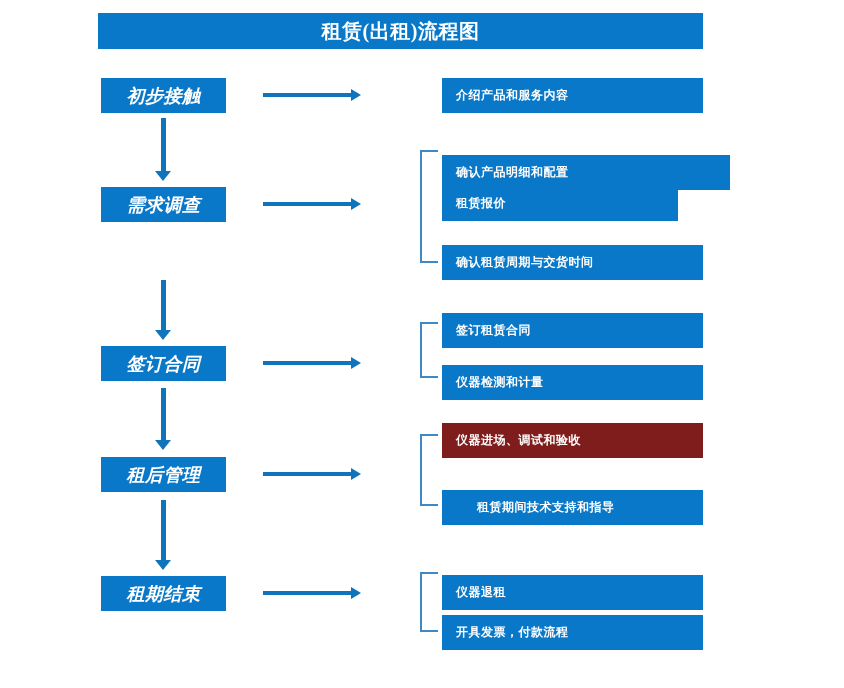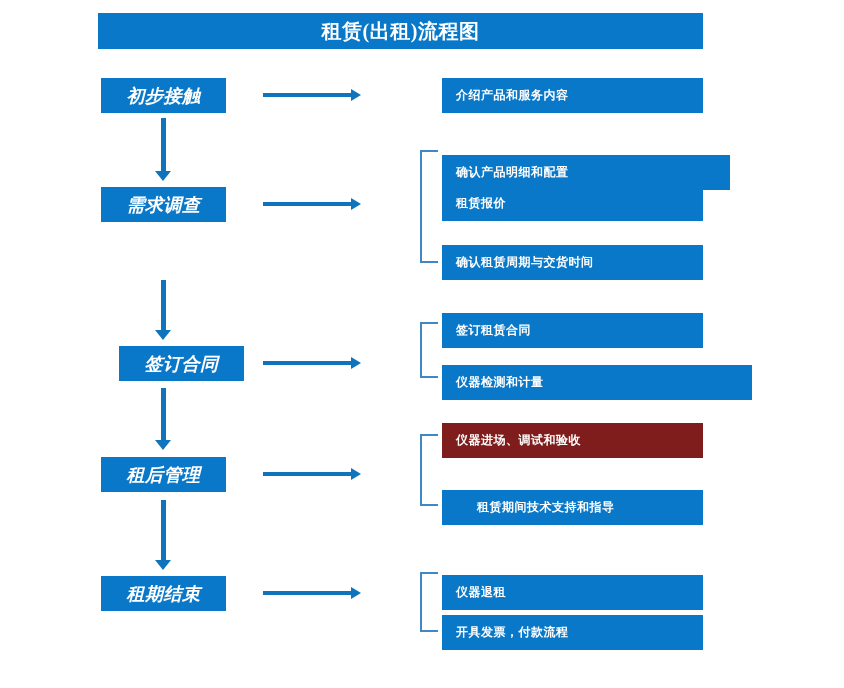--- a/index.html
+++ b/index.html
@@ -81,21 +81,21 @@
 <body style="background: rgb(255, 255, 255);">
 
 <div id="canvas">
 
   <div class="box title-box" style="left: 98px; top: 13px; width: 605px; height: 36px; background: rgb(10, 120, 200);">租赁(出租)流程图</div>
 
   <div class="box stage-box" style="left: 101px; top: 78px; width: 125px; height: 35px; background: rgb(10, 120, 200);">初步接触</div>
 
   <div class="box stage-box" style="left: 101px; top: 187px; width: 125px; height: 35px; background: rgb(10, 120, 200);">需求调查</div>
 
-  <div class="box stage-box" style="left: 119px; top: 346px; width: 125px; height: 35px; background: rgb(10, 120, 200);">签订合同</div>
+  <div class="box stage-box" style="left: 101px; top: 346px; width: 125px; height: 35px; background: rgb(10, 120, 200);">签订合同</div>
 
   <div class="box stage-box" style="left: 101px; top: 457px; width: 125px; height: 35px; background: rgb(10, 120, 200);">租后管理</div>
 
   <div class="box stage-box" style="left: 101px; top: 576px; width: 125px; height: 35px; background: rgb(10, 120, 200);">租期结束</div>
 
   <div class="v-arrow" style="left:155px;top:118px;height:63px;">
     <div class="shaft" style="background: rgb(16, 116, 188);"></div>
     <div class="head" style="border-top-color: rgb(16, 116, 188);"></div>
   </div>
 
@@ -144,27 +144,27 @@
   <div class="bracket" style="left: 420px; top: 322px; width: 18px; height: 56px; border-left-color: rgb(63, 135, 197); border-top-color: rgb(63, 135, 197); border-bottom-color: rgb(63, 135, 197);"></div>
 
   <div class="bracket" style="left: 420px; top: 434px; width: 18px; height: 72px; border-left-color: rgb(63, 135, 197); border-top-color: rgb(63, 135, 197); border-bottom-color: rgb(63, 135, 197);"></div>
 
   <div class="bracket" style="left: 420px; top: 572px; width: 18px; height: 60px; border-left-color: rgb(63, 135, 197); border-top-color: rgb(63, 135, 197); border-bottom-color: rgb(63, 135, 197);"></div>
 
   <div class="box detail-box" style="left: 442px; top: 78px; width: 261px; height: 35px; background: rgb(10, 120, 200);">介绍产品和服务内容</div>
 
   <div class="box detail-box" style="left: 442px; top: 135px; width: 288px; height: 35px; background: rgb(10, 120, 200); margin-top: 20px;">确认产品明细和配置</div>
 
-  <div class="box detail-box" style="left: 442px; top: 186px; width: 261px; height: 35px; background: rgb(10, 120, 200);">租赁报价</div>
+  <div class="box detail-box" style="left: 442px; top: 186px; width: 236px; height: 35px; background: rgb(10, 120, 200);">租赁报价</div>
 
   <div class="box detail-box" style="left: 442px; top: 245px; width: 261px; height: 35px; background: rgb(10, 120, 200);">确认租赁周期与交货时间</div>
 
   <div class="box detail-box" style="left: 442px; top: 313px; width: 261px; height: 35px; background: rgb(10, 120, 200);">签订租赁合同</div>
 
-  <div class="box detail-box" style="left: 442px; top: 365px; width: 310px; height: 35px; background: rgb(10, 120, 200);">仪器检测和计量</div>
+  <div class="box detail-box" style="left: 442px; top: 365px; width: 261px; height: 35px; background: rgb(10, 120, 200);">仪器检测和计量</div>
 
   <div class="box detail-box" style="left: 442px; top: 423px; width: 261px; height: 35px; background: #7f1d1d;">仪器进场、调试和验收</div>
 
   <div class="box detail-box" style="left: 442px; top: 490px; width: 261px; height: 35px; background: rgb(10, 120, 200); padding-left: 35px;">租赁期间技术支持和指导</div>
 
   <div class="box detail-box" style="left: 442px; top: 562px; width: 261px; height: 35px; background: rgb(10, 120, 200); margin-top: 13px;">仪器退租</div>
 
   <div class="box detail-box" style="left: 442px; top: 615px; width: 261px; height: 35px; background: rgb(10, 120, 200);">开具发票，付款流程</div>
 
 </div>

